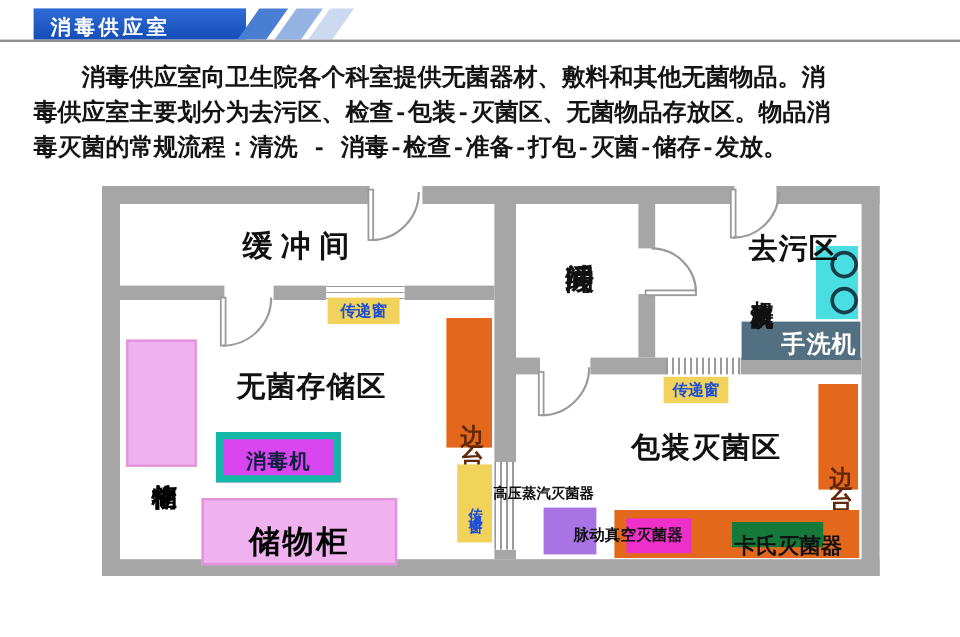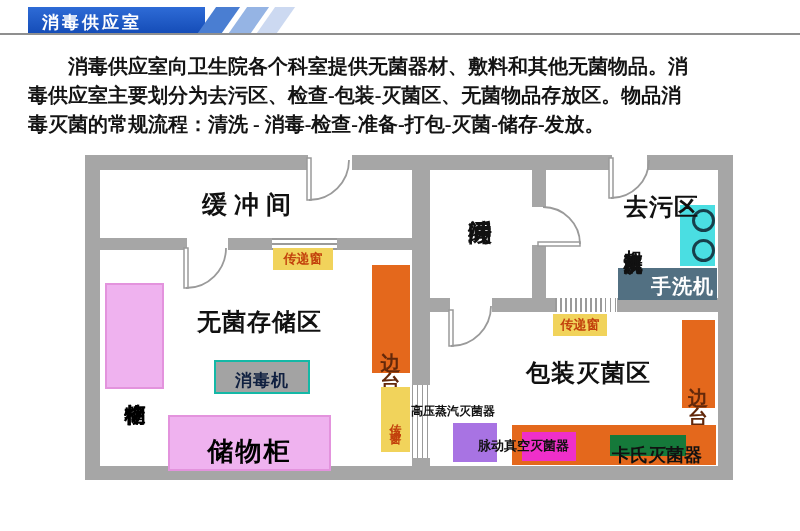--- a/index.html
+++ b/index.html
@@ -1,17 +1,17 @@
 <!DOCTYPE html>
 <html><head>
 <meta charset="utf-8">
 <style>
   html,body{margin:0;padding:0;background:#fff;}
   #page{position:relative;width:800px;height:531px;background:#fff;overflow:hidden;
-        font-family:Liberation Serif, serif;color:#111;}
+        font-family:Liberation Mono, monospace;color:#111;}
   .abs{position:absolute;}
   
   #banner-body{left:28px;top:7px;width:177px;height:26px;
       background:linear-gradient(180deg,#2e6bd6,#154db8);}
   .stripe{top:7px;height:26px;transform:skewX(-35deg);}
   #stripe1{left:207px;width:24px;background:#4a7ed2;}
   #stripe2{left:238px;width:22px;background:#95b4e4;}
   #stripe3{left:266px;width:20px;background:#ccd9f1;}
   #banner-title{left:42px;top:11px;color:#fff;font-size:17px;font-weight:bold;letter-spacing:3px;white-space:nowrap;}
   #header-rule{left:0;top:33px;width:800px;height:2px;background:#8f8f8f;}
@@ -27,27 +27,27 @@
   .furn{z-index:3;display:flex;align-items:flex-end;justify-content:center;}
   .lbl{z-index:5;font-weight:bold;color:#111;white-space:nowrap;}
   .vtext{writing-mode:vertical-rl;text-orientation:upright;line-height:1;}
   .room-lbl{font-size:24px;letter-spacing:1px;}
   
   #cab-left{left:105px;top:283px;width:55px;height:102px;background:#efb2ef;border:2px solid #e393dd;}
   #cab-bottom{left:168px;top:415px;width:159px;height:52px;background:#efb2ef;border:2px solid #e393dd;}
   .cab-txt{font-weight:bold;color:#000000;}
   #cab-left .cab-txt{font-size:21px;}
   #cab-bottom .cab-txt{font-size:26px;letter-spacing:2px;}
-  #disinfector{left:214px;top:360px;width:92px;height:30px;background:#a3a3a3;border:2px solid #14b8a6;}
+  #disinfector{left:180px;top:360px;width:92px;height:30px;background:#d946ef;border:6px solid #14b8a6;}
   #disinfector span{font-size:17px;font-weight:bold;color:#102040;letter-spacing:1px;}
   #side-left{left:372px;top:265px;width:38px;height:108px;background:#e4681c;}
   #side-right{left:682px;top:320px;width:33px;height:88px;background:#e4681c;}
   .side-txt{font-size:20px;font-weight:bold;color:#63280a;letter-spacing:18px;}
   .pw{background:#f1d35b;z-index:3;display:flex;align-items:center;justify-content:center;}
-  .pw-txt{font-size:13px;font-weight:bold;color:#c2410c;}
+  .pw-txt{font-size:13px;font-weight:bold;color:#1d4ed8;}
   #pw-top{left:273px;top:248px;width:60px;height:22px;}
   #pw-mid{left:381px;top:387px;width:29px;height:65px;}
   #pw-mid .pw-txt{font-size:12px;letter-spacing:4px;}
   #pw-right{left:553px;top:314px;width:54px;height:22px;}
   #sink{left:680px;top:205px;width:35px;height:61px;background:#4adee2;flex-direction:column;gap:7px;}
   .sink-circle{width:17px;height:17px;border:3px solid #173f4b;border-radius:50%;}
   #handwash{left:618px;top:268px;width:99px;height:32px;background:#527082;justify-content:flex-end;padding-right:3px;box-sizing:border-box;}
   #handwash span{font-size:20px;font-weight:bold;color:#fff;letter-spacing:1px;}
   #box-purple{left:453px;top:423px;width:44px;height:39px;background:#a873e3;}
   #strip-orange{left:512px;top:425px;width:204px;height:40px;background:#e4681c;}

